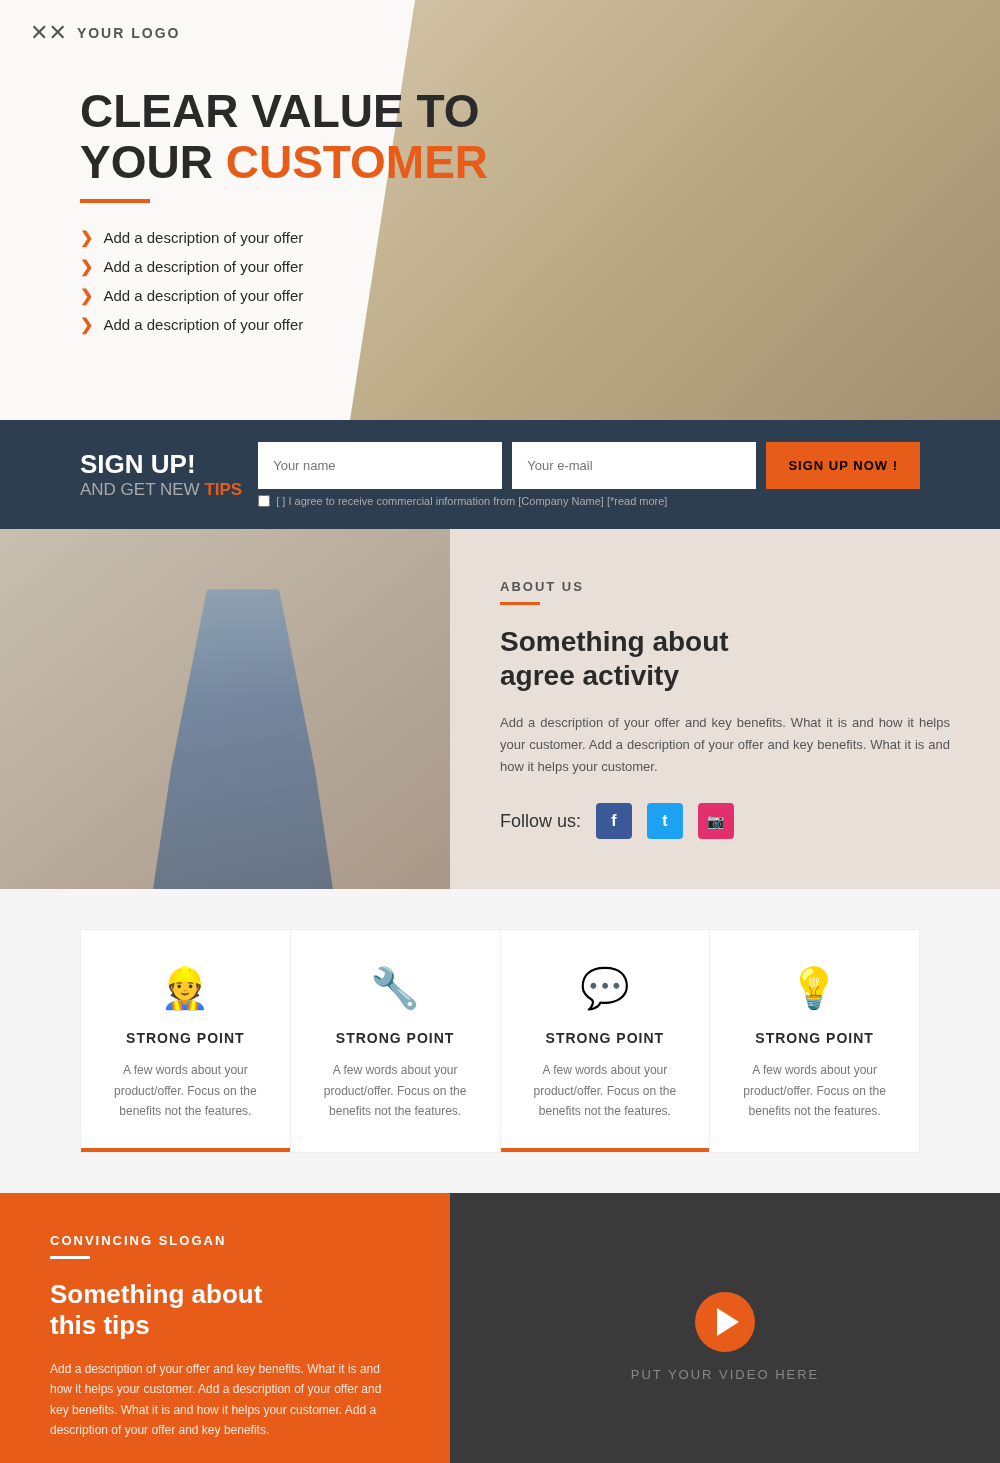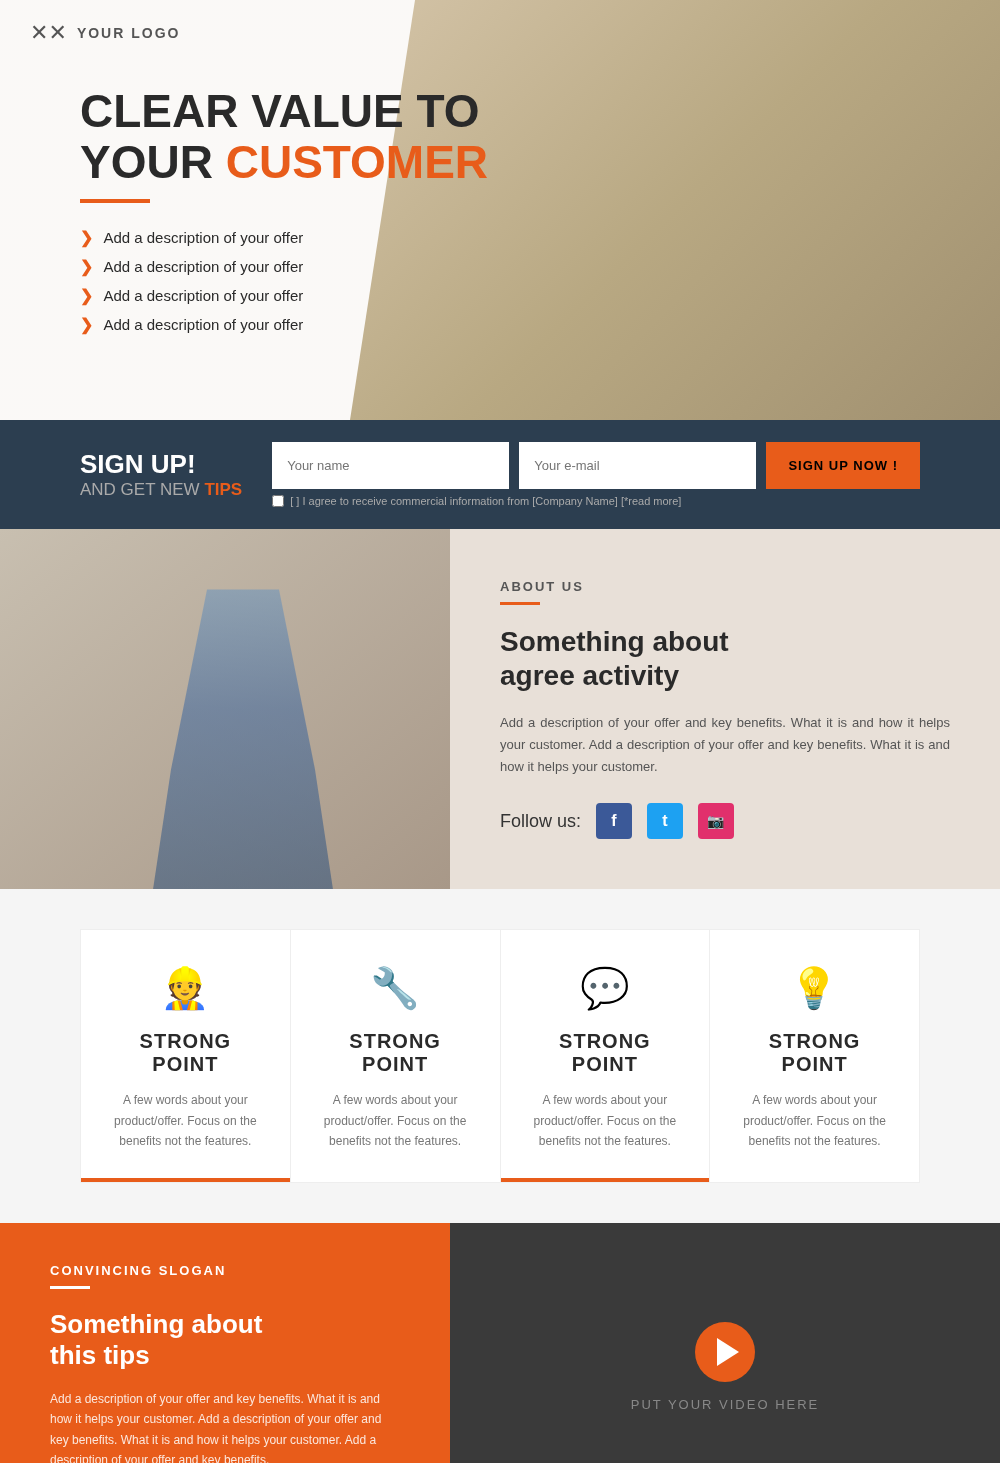--- a/index.html
+++ b/index.html
@@ -42,21 +42,21 @@
     .hero-list { list-style: none; display: flex; flex-direction: column; gap: 10px; }
     .hero-list li {
       display: flex; align-items: center; gap: 10px;
       font-size: 15px; color: #2a2a2a;
     }
     .hero-arrow { color: #e85c1a; font-size: 16px; font-weight: bold; }
 
     
     .signup-bar {
       background: #2c3e50; padding: 22px 80px;
-      display: flex; align-items: center; gap: 30px;
+      display: flex; align-items: center; gap: 16px;
     }
     .signup-label { color: white; min-width: 160px; }
     .signup-label .main { font-size: 26px; font-weight: 900; text-transform: uppercase; }
     .signup-label .sub { font-size: 17px; color: #aaa; }
     .signup-label .sub .tip { color: #e85c1a; font-weight: bold; }
     .signup-form { display: flex; flex-direction: column; gap: 6px; flex: 1; }
     .signup-inputs { display: flex; gap: 10px; }
     .signup-inputs input {
       flex: 1; padding: 13px 15px; border: none; border-radius: 0;
       font-size: 13px; color: #999; background: white; outline: none;
@@ -120,21 +120,21 @@
       display: flex; flex-direction: column; align-items: center; text-align: center;
       position: relative; border: 1px solid #eee;
     }
     .strong-card:not(:last-child) { border-right: none; }
     .strong-card::after {
       content: ''; position: absolute; bottom: 0; left: 0; right: 0;
       height: 4px; background: transparent;
     }
     .strong-card.active::after { background: #e85c1a; }
     .strong-icon { font-size: 40px; color: #333; margin-bottom: 18px; }
-    .strong-title { font-size: 20px; font-weight: 900; color: #2a2a2a; text-transform: uppercase; letter-spacing: 1px; margin-bottom: 14px; }
+    .strong-title { font-size: 14px; font-weight: 900; color: #2a2a2a; text-transform: uppercase; letter-spacing: 1px; margin-bottom: 14px; }
     .strong-text { font-size: 12px; color: #777; line-height: 1.7; }
 
     
     .slogan-section {
       display: flex; width: 100%; min-height: 220px; margin-top: 0;
     }
     .slogan-left {
       width: 45%; background: #e85c1a; padding: 40px 50px;
     }
     .slogan-label { font-size: 13px; font-weight: 900; color: white; text-transform: uppercase; letter-spacing: 2px; margin-bottom: 8px; }

